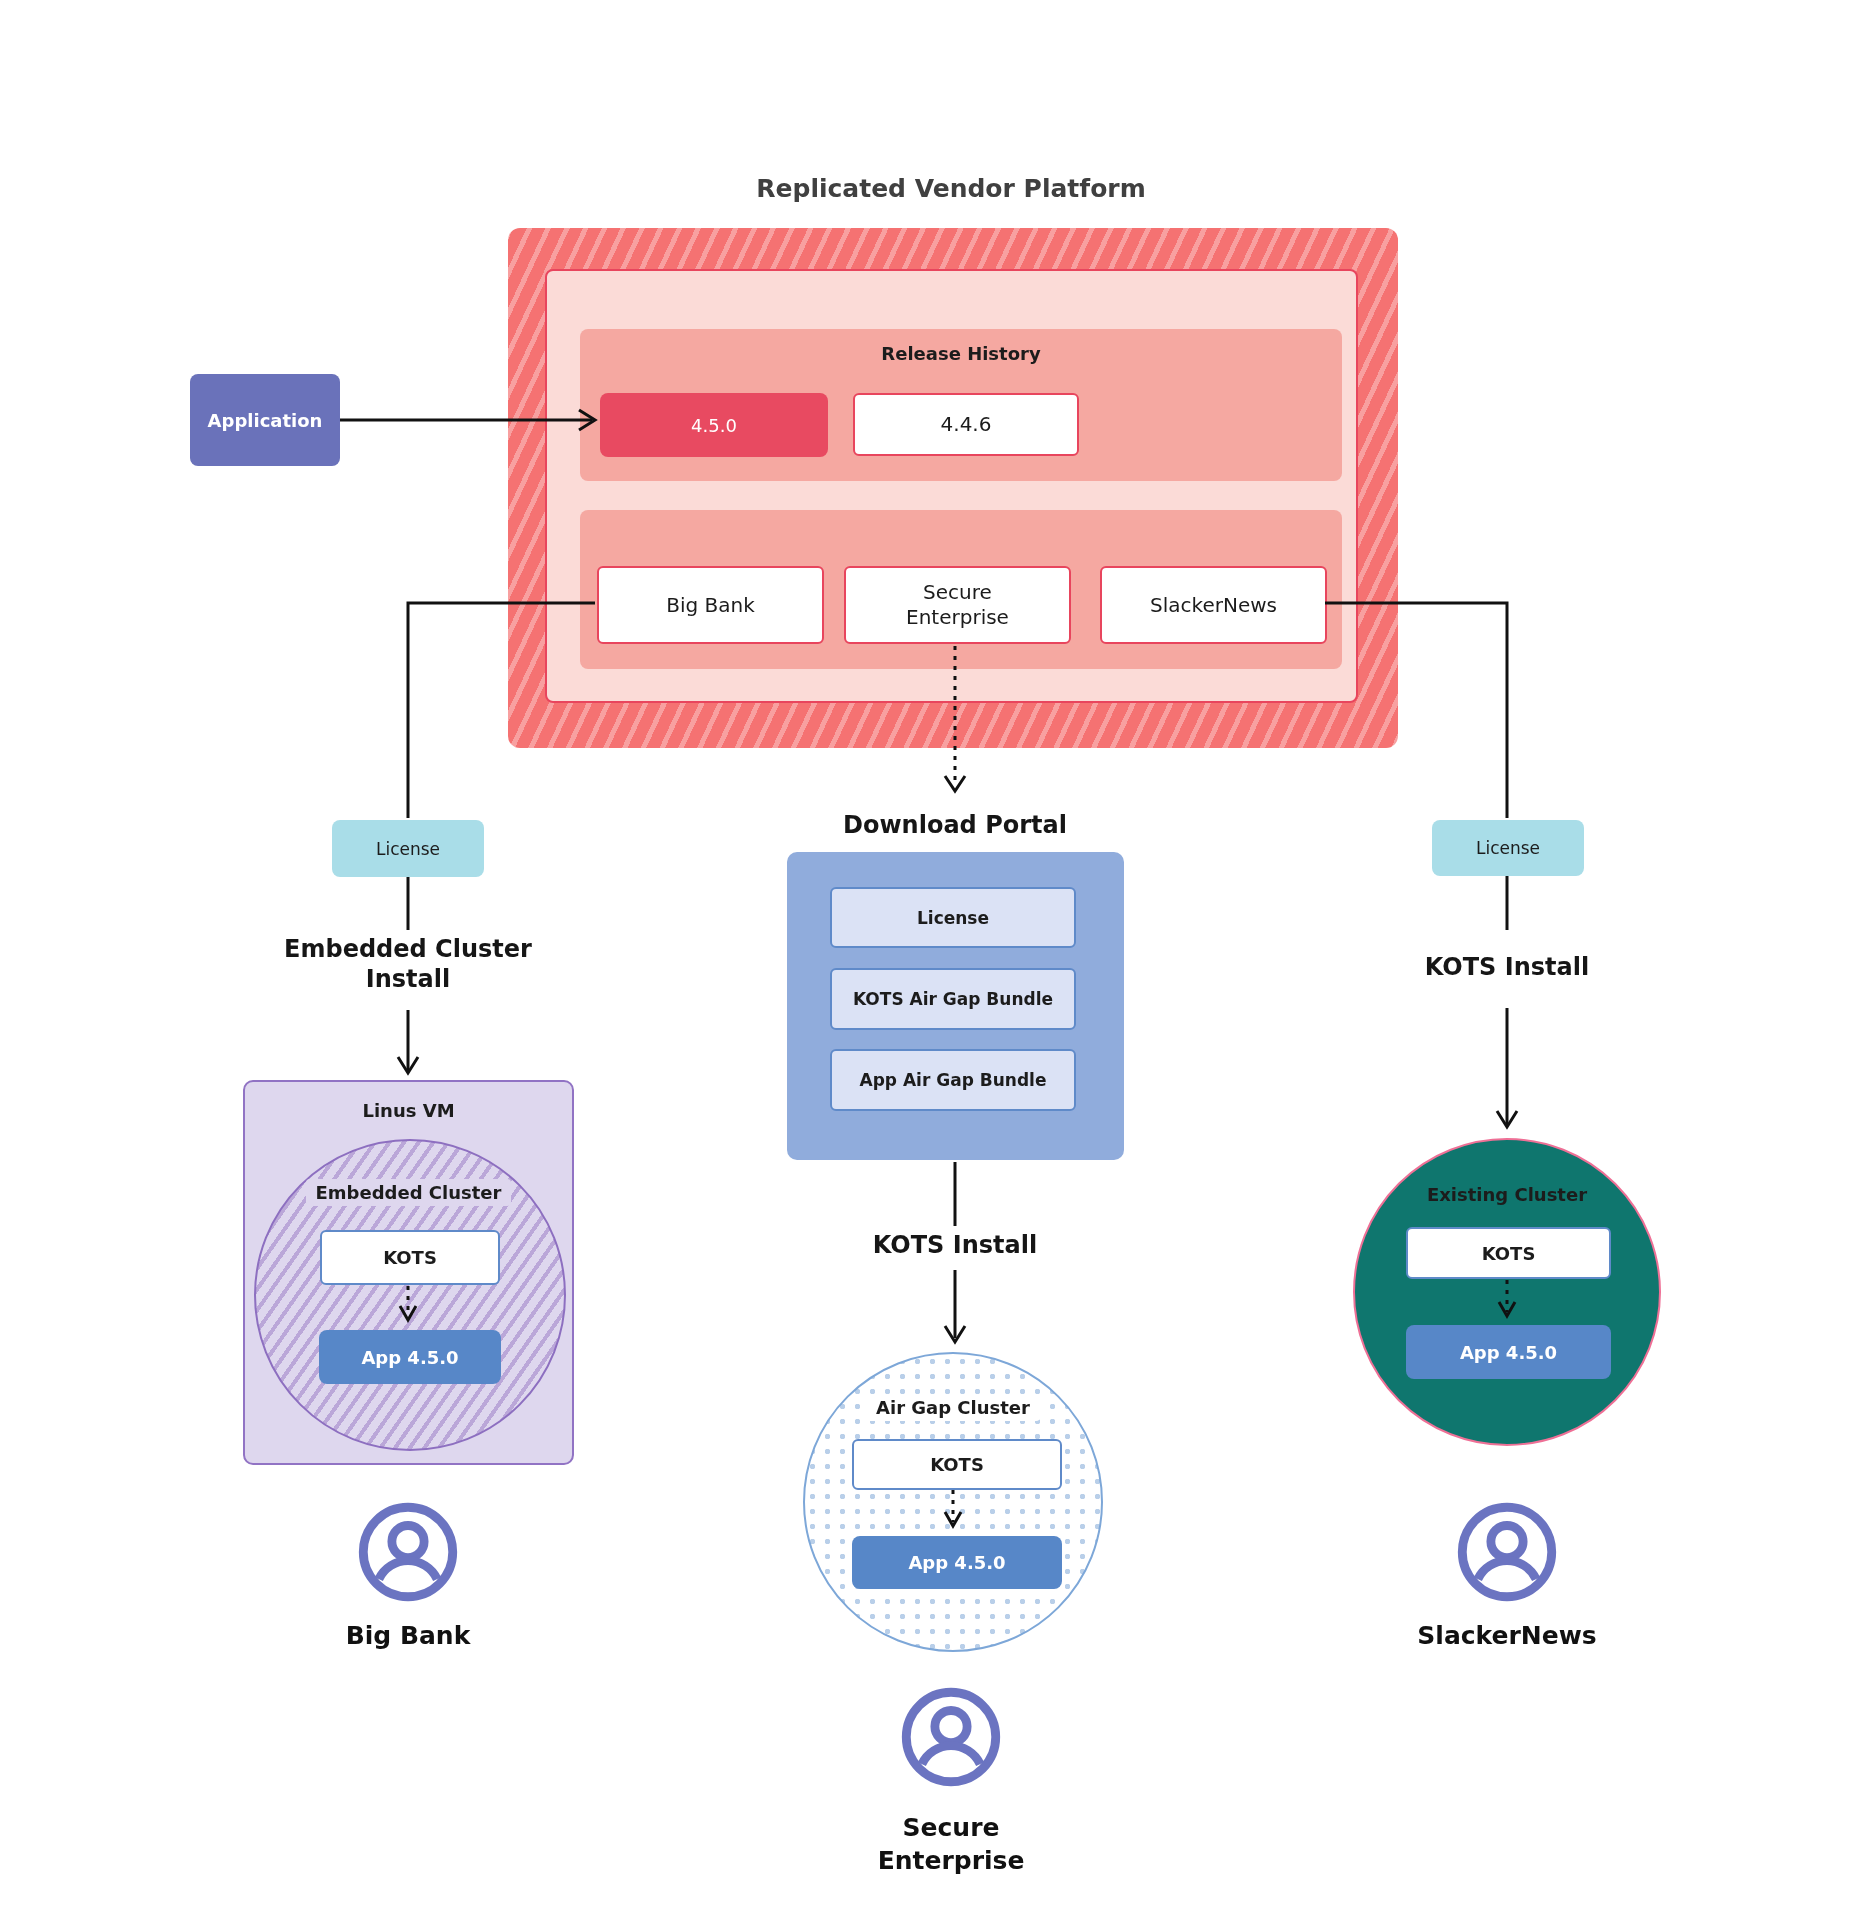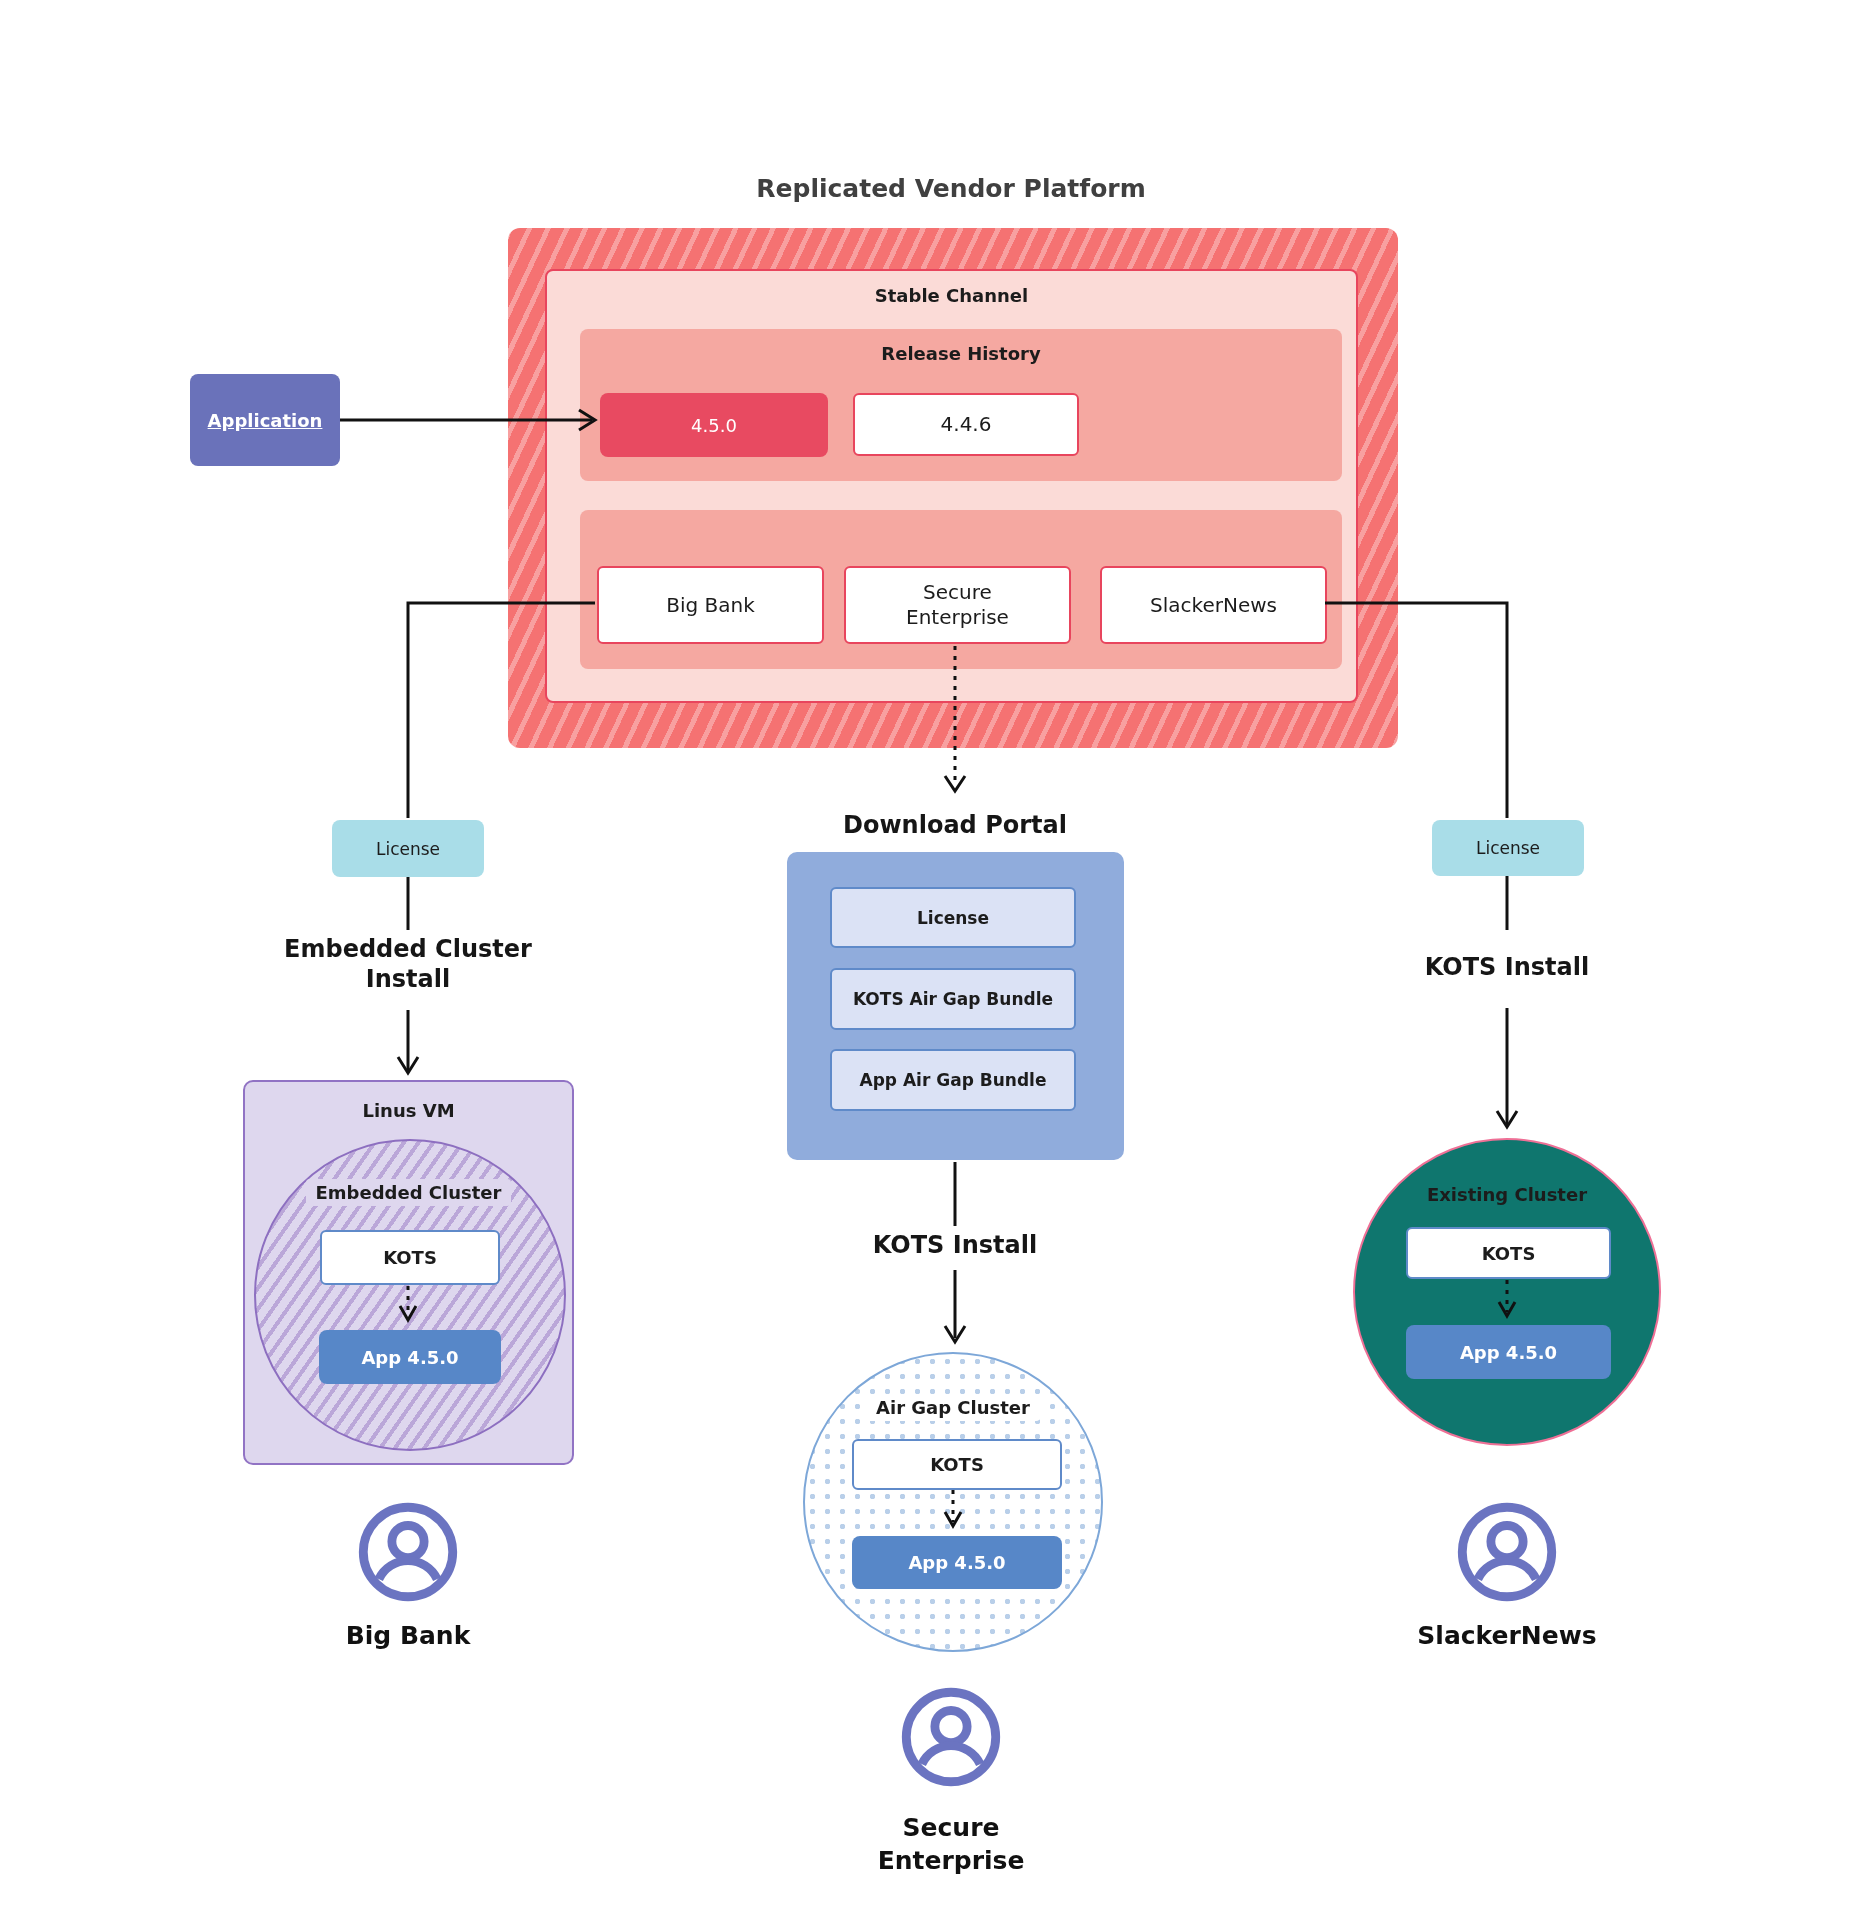--- a/index.html
+++ b/index.html
@@ -44,37 +44,36 @@
 </head>
 <body>
 
 <div class="canvas">
 
   <div class="abs title" style="left:651px;top:174px;width:600px;">Replicated Vendor Platform</div>
 
   <div class="abs hatch-red" style="left:508px;top:228px;width:890px;height:520px;">
 
     <div class="abs stable" style="left:37px;top:41px;width:813px;height:434px;">
-      <div class="sec-head">Stable Channel</div>
 
       <div class="abs section" style="left:33px;top:58px;width:762px;height:152px;">
         <div class="sec-head">Release History</div>
         <div class="abs center release-hot" style="left:20px;top:64px;width:228px;height:64px;">4.5.0</div>
         <div class="abs center whitebox" style="left:273px;top:64px;width:226px;height:63px;">4.4.6</div>
       </div>
 
       <div class="abs section" style="left:33px;top:239px;width:762px;height:159px;">
         <div class="abs center whitebox" style="left:17px;top:56px;width:227px;height:78px;">Big Bank</div>
         <div class="abs center whitebox" style="left:264px;top:56px;width:227px;height:78px;padding:0 40px;">Secure Enterprise</div>
         <div class="abs center whitebox" style="left:520px;top:56px;width:227px;height:78px;">SlackerNews</div>
       </div>
     </div>
   </div>
 
-  <div class="abs center app-src" style="left:190px;top:374px;width:150px;height:92px;text-decoration:underline;">Application</div>
+  <div class="abs center app-src" style="left:190px;top:374px;width:150px;height:92px;">Application</div>
 
   <div class="abs center license" style="left:332px;top:820px;width:152px;height:57px;">License</div>
 
   <div class="abs flow-label" style="left:283px;top:934px;width:250px;">Embedded Cluster Install</div>
 
   <div class="abs vmbox" style="left:243px;top:1080px;width:331px;height:385px;">
     <div class="sec-head" style="top:18px;">Linus VM</div>
     <div class="abs circle hatch-purple" style="left:9px;top:57px;width:312px;height:312px;"></div>
     <div class="cluster-label" style="top:100px;">
       <span style="background:#ded7ee;">Embedded Cluster</span>

